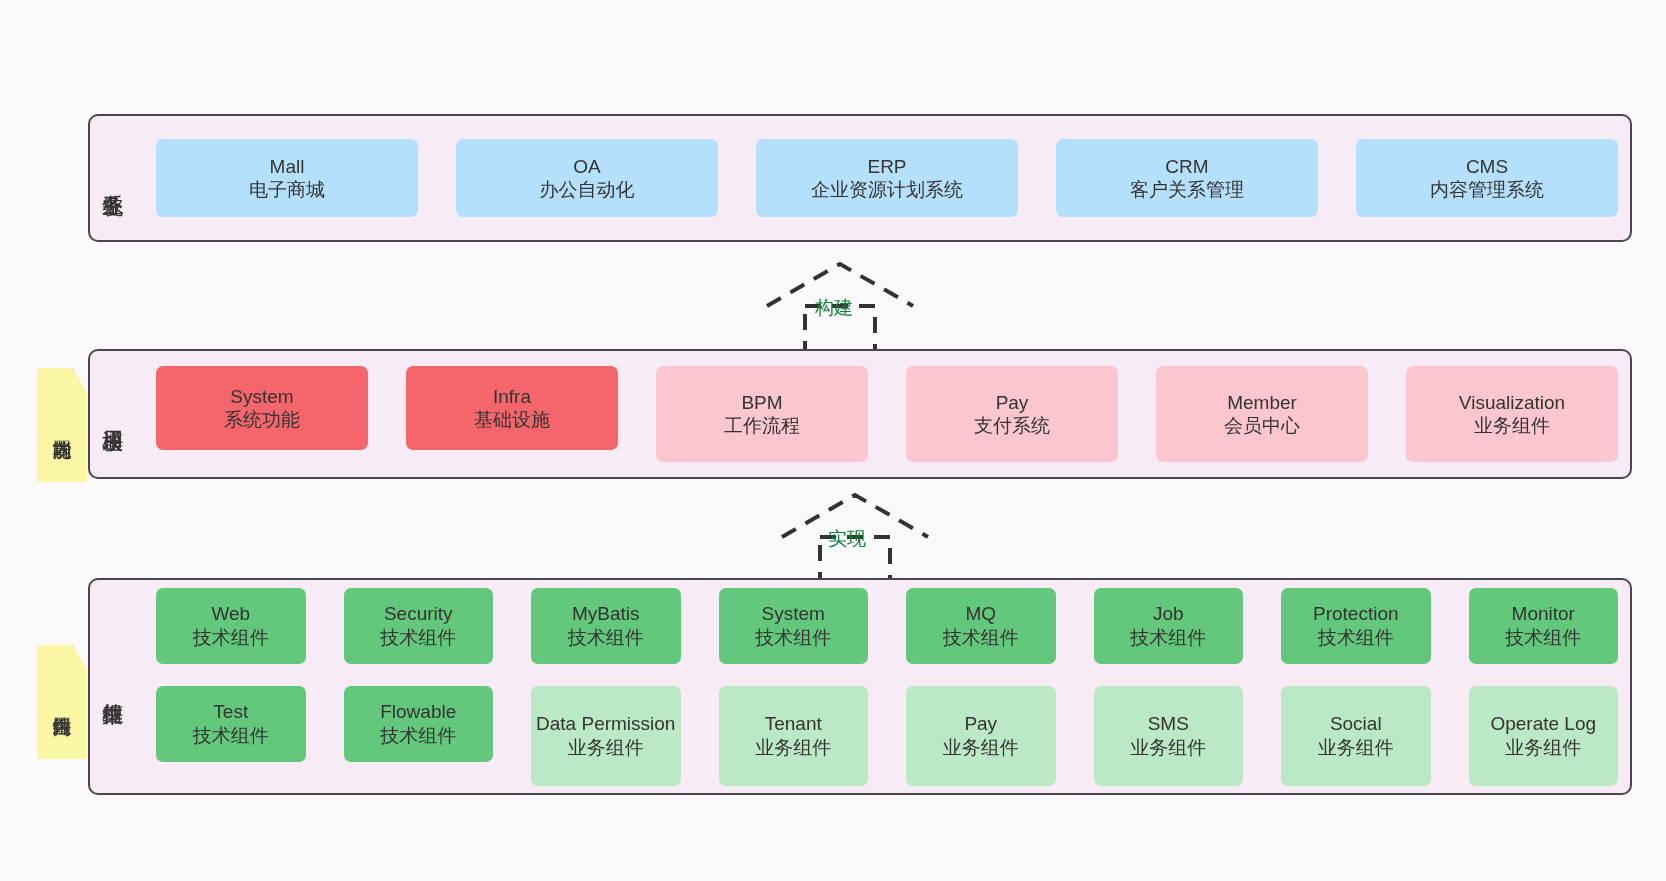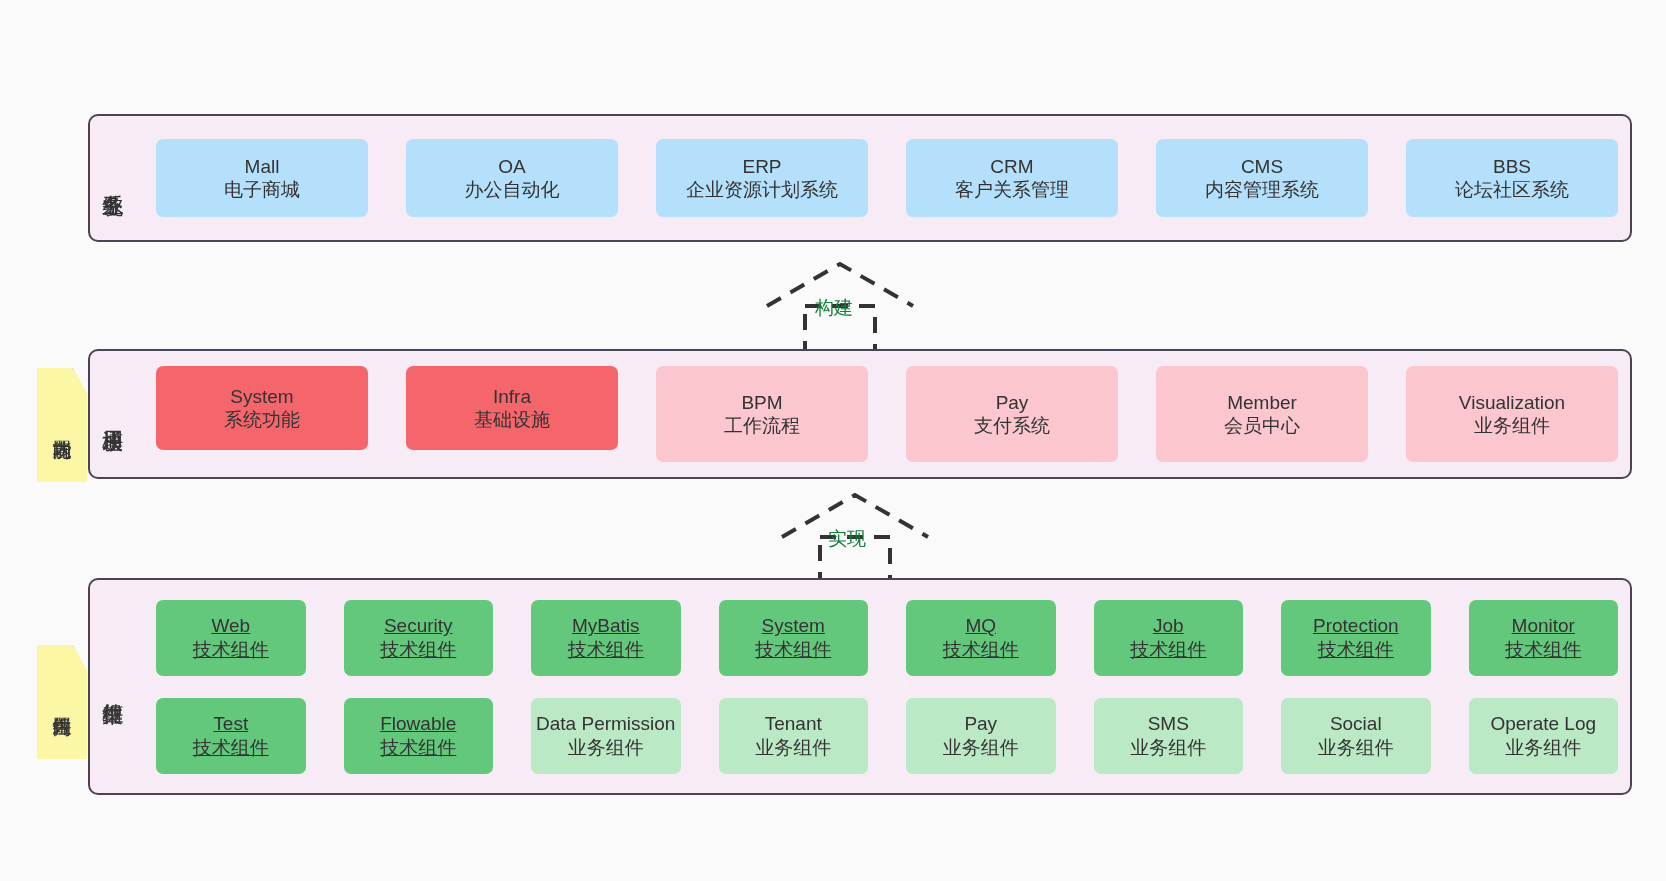--- a/index.html
+++ b/index.html
@@ -78,22 +78,22 @@
   .node .cn { font-size: 19px; }
 
   
   .node-biz { background: #b5e0fb; height: 78px; }
 
   
   .node-mod-strong { background: #f4666b; height: 84px; }
   .node-mod-light  { background: #fbc6cd; height: 96px; }
 
   
-  .node-fw-tech { background: #64c87c; height: 76px; text-decoration: underline; }
-  .node-fw-biz  { background: #bbe8c5; height: 76px; }
+  .node-fw-tech { background: #64c87c; height: 76px; }
+  .node-fw-biz  { background: #bbe8c5; height: 100px; }
   .node-fw-tech .en, .node-fw-biz .en { font-size: 19px; }
 
   
   #layer-business  { left: 88px;  top: 114px; width: 1544px; height: 128px; }
   #layer-modules   { left: 88px;  top: 349px; width: 1544px; height: 130px; }
   #layer-framework { left: 88px;  top: 578px; width: 1544px; height: 217px; }
 
   #layer-framework .layer-body { gap: 22px; padding: 14px 12px 14px 4px; }
 
   
@@ -168,24 +168,20 @@
         <span class="cn">企业资源计划系统</span>
       </div>
       <div class="node node-biz">
         <span class="en">CRM</span>
         <span class="cn">客户关系管理</span>
       </div>
       <div class="node node-biz">
         <span class="en">CMS</span>
         <span class="cn">内容管理系统</span>
       </div>
-      <div class="node node-biz">
-        <span class="en">BBS</span>
-        <span class="cn">论坛社区系统</span>
-      </div>
     </div>
   </div>
 </div>
 
 <div class="arrow-wrap" id="arrow-build">
   <svg width="170" height="100" viewBox="0 0 170 100">
     <path d="M 12 50 L 85 8 L 158 50" fill="none" stroke="#333333" stroke-width="4" stroke-dasharray="16 11" stroke-linecap="butt"></path>
     <path d="M 50 50 L 120 50 L 120 100 L 50 100 L 50 50" fill="none" stroke="#333333" stroke-width="4" stroke-dasharray="16 11" stroke-linecap="butt"></path>
   </svg>
   <span class="arrow-label">构建</span>

